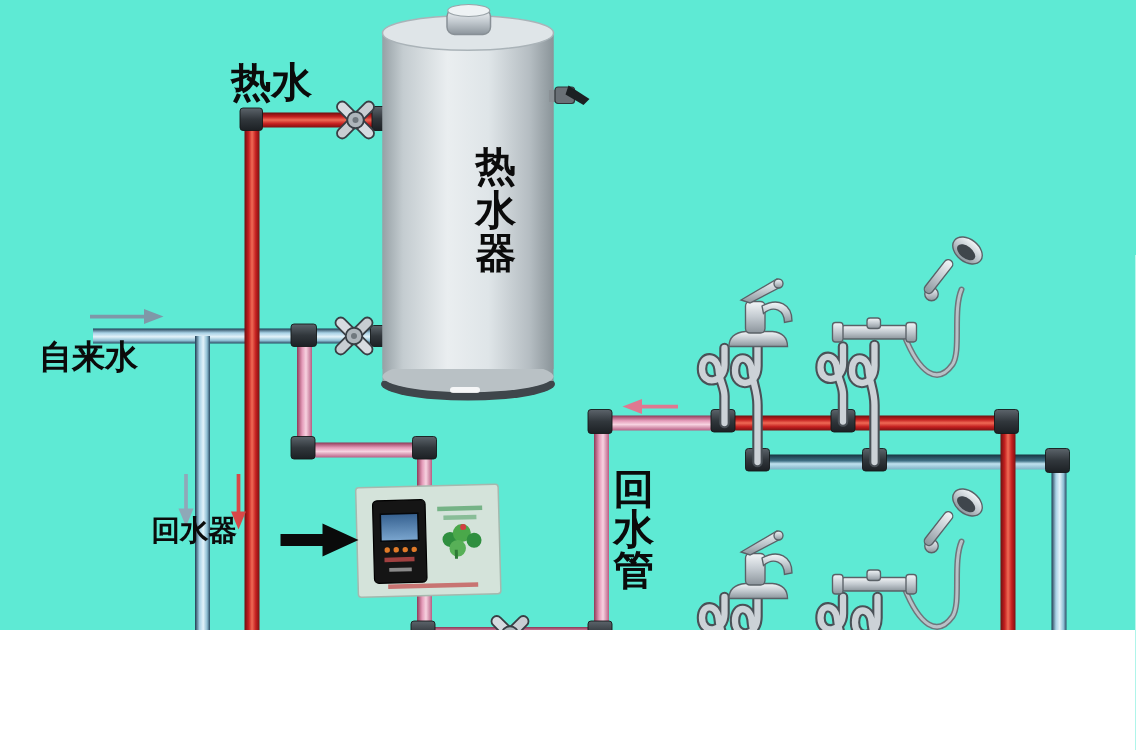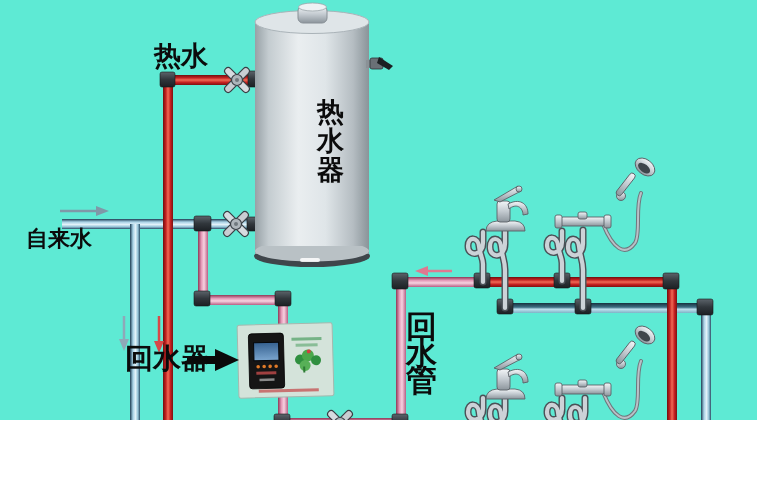--- a/index.html
+++ b/index.html
@@ -242,17 +242,17 @@
     <polygon points="215,349 215,371 239,360" fill="#0a0a0a"></polygon>
   </g>
 </svg>
 
 <div class="lbl" style="left:154px;top:41px;font-size:27px;">热水</div>
 
 <div class="lbl" style="left:26px;top:227px;font-size:22px;white-space:nowrap;">自来水</div>
 
 <div class="lbl vert" style="left:314px;top:97px;width:30px;font-size:27px;line-height:29px;">热水器</div>
 
-<div class="lbl" style="left:101px;top:344px;font-size:28px;white-space:nowrap;margin-left:24px;">回水器</div>
-
-<div class="lbl vert" style="left:406px;top:313px;width:30px;font-size:31px;line-height:27px;">回水管</div>
+<div class="lbl" style="left:101px;top:344px;font-size:19px;white-space:nowrap;">回水器</div>
+
+<div class="lbl vert" style="left:406px;top:313px;width:30px;font-size:27px;line-height:27px;">回水管</div>
 
 </div>
 
 </body></html>

